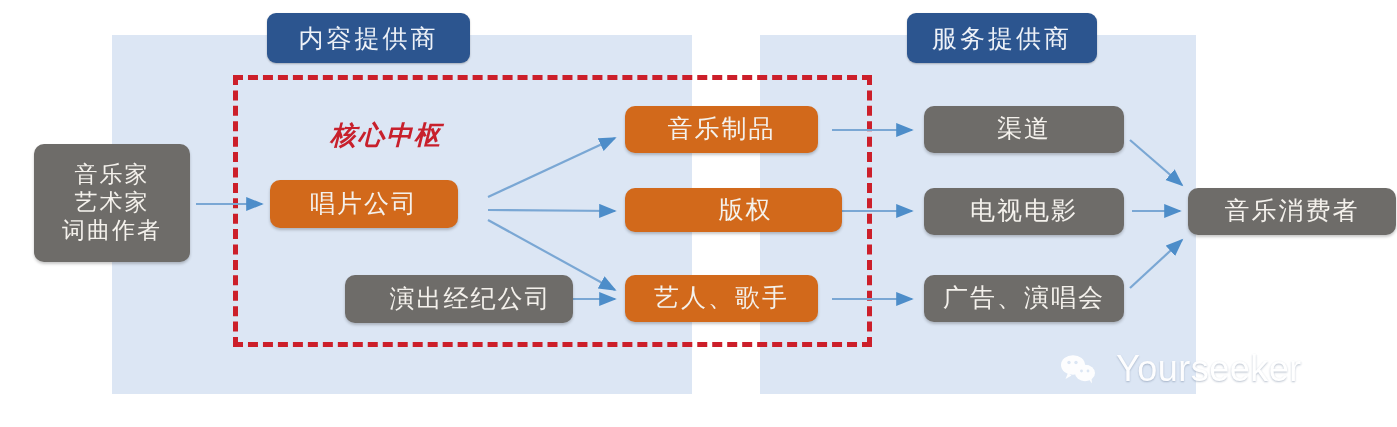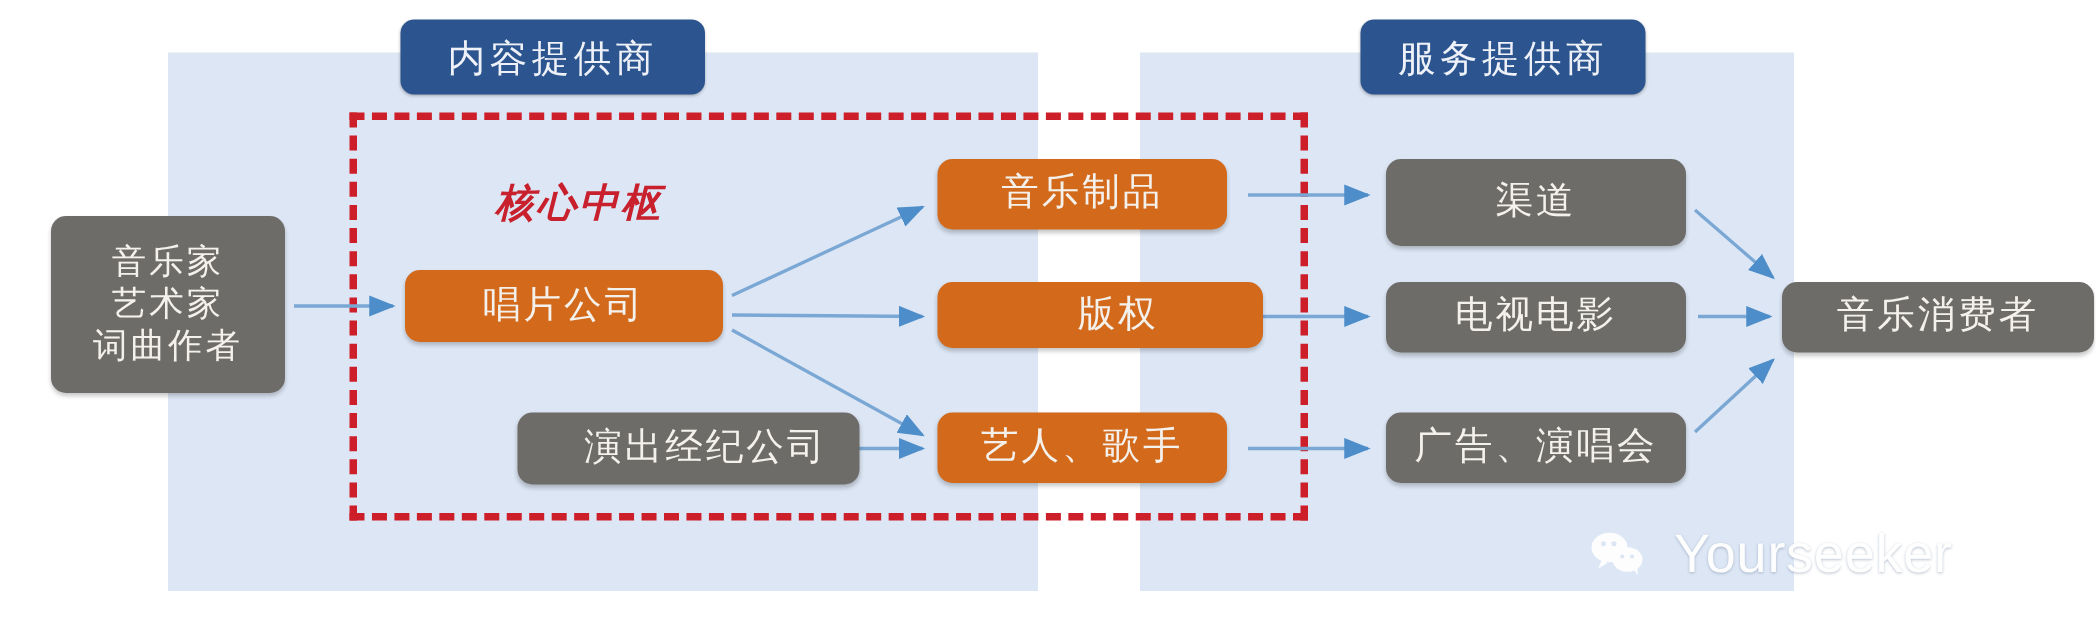--- a/index.html
+++ b/index.html
@@ -47,26 +47,26 @@
     font-size:25px;
     letter-spacing:2px;
     box-shadow:0 2px 3px rgba(0,0,0,.22);
     text-align:left;
     line-height:1.22;
   }
   .node.gray{background:#6e6c69;}
   .node.orange{background:#d2691b;}
 
   #node-creators{left:34px;top:144px;width:156px;height:118px;flex-direction:column;font-size:23px;}
-  #node-label{left:270px;top:180px;width:212px;height:48px;}
+  #node-label{left:270px;top:180px;width:188px;height:48px;}
   #node-agency{left:345px;top:275px;width:205px;height:48px;background:#6e6c69;padding-left:23px;}
   #node-product{left:625px;top:106px;width:193px;height:47px;}
   #node-copyright{left:625px;top:188px;width:193px;height:44px;padding-left:24px;}
   #node-artist{left:625px;top:275px;width:193px;height:47px;}
-  #node-channel{left:924px;top:106px;width:200px;height:58px;}
+  #node-channel{left:924px;top:106px;width:200px;height:47px;}
   #node-tvfilm{left:924px;top:188px;width:200px;height:47px;}
   #node-adconcert{left:924px;top:275px;width:200px;height:47px;}
   #node-consumer{left:1188px;top:188px;width:208px;height:47px;}
 
   
   #core-annotation{
     position:absolute;left:330px;top:118px;
     color:#c8202c;
     font-size:26px;
     font-weight:bold;

